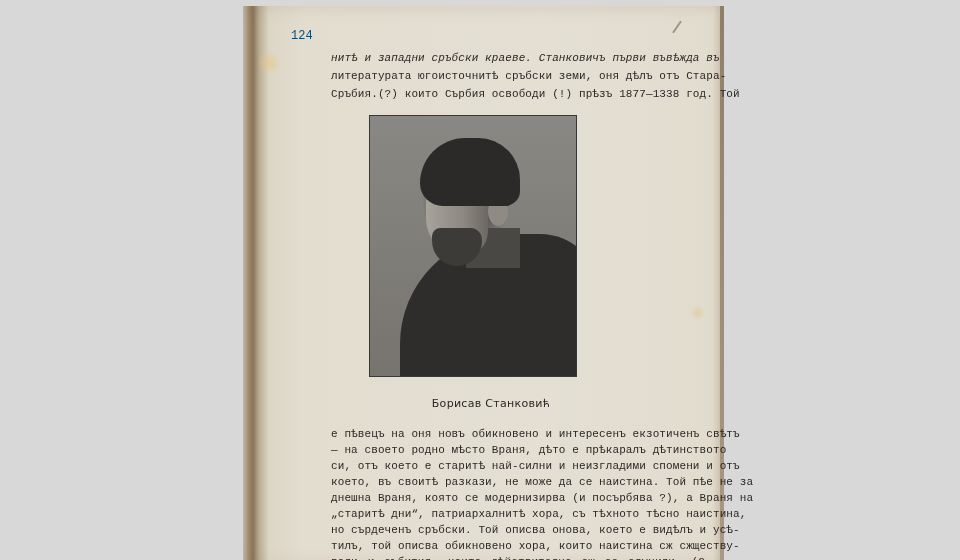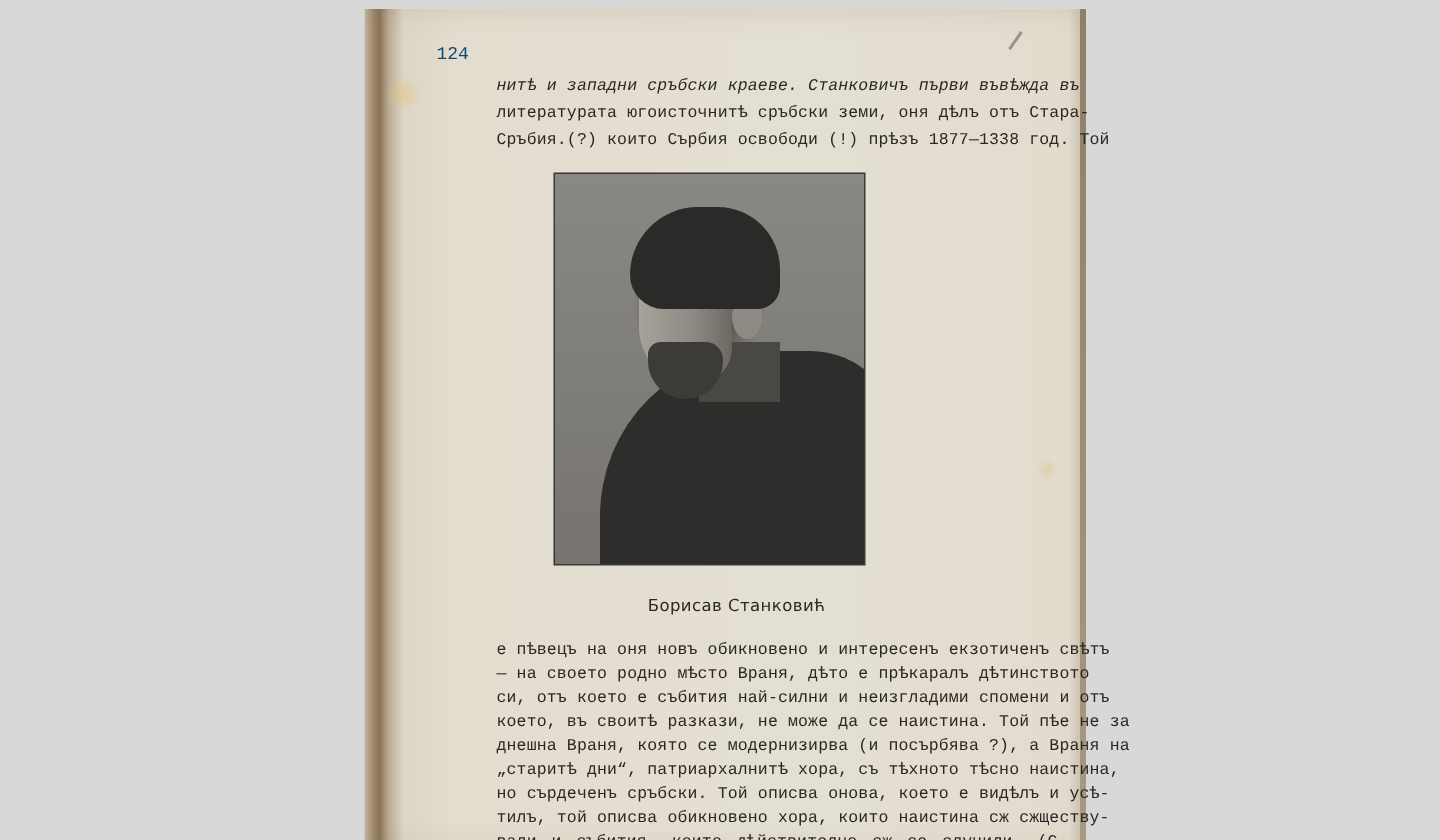--- a/index.html
+++ b/index.html
@@ -103,19 +103,19 @@
   <div class="face"></div>
   <div class="ear"></div>
   <div class="hair"></div>
   <div class="beard"></div>
 </div>
 
 <div class="caption">Борисав Станковић</div>
 
 <div class="text-line" style="top:428px;">е пѣвецъ на оня новъ обикновено и интересенъ екзотиченъ свѣтъ</div>
 <div class="text-line" style="top:444px;">— на своето родно мѣсто Враня, дѣто е прѣкаралъ дѣтинството</div>
-<div class="text-line" style="top:460px;">си, отъ което е събития най-силни и неизгладими спомени и отъ</div>
+<div class="text-line" style="top:460px;">си, отъ което е старитѣ най-силни и неизгладими спомени и отъ</div>
 <div class="text-line" style="top:476px;">което, въ своитѣ разкази, не може да се наистина. Той пѣе не за</div>
 <div class="text-line" style="top:492px;">днешна Враня, която се модернизирва (и посърбява ?), а Враня на</div>
 <div class="text-line" style="top:508px;">„старитѣ дни“, патриархалнитѣ хора, съ тѣхното тѣсно наистина,</div>
 <div class="text-line" style="top:524px;">но сърдеченъ сръбски. Той описва онова, което е видѣлъ и усѣ-</div>
 <div class="text-line" style="top:540px;">тилъ, той описва обикновено хора, които наистина сж сжществу-</div>
 <div class="text-line" style="top:556px;">вали и събития, които дѣйствително сж се случили. (С</div>
 
 </body></html>

